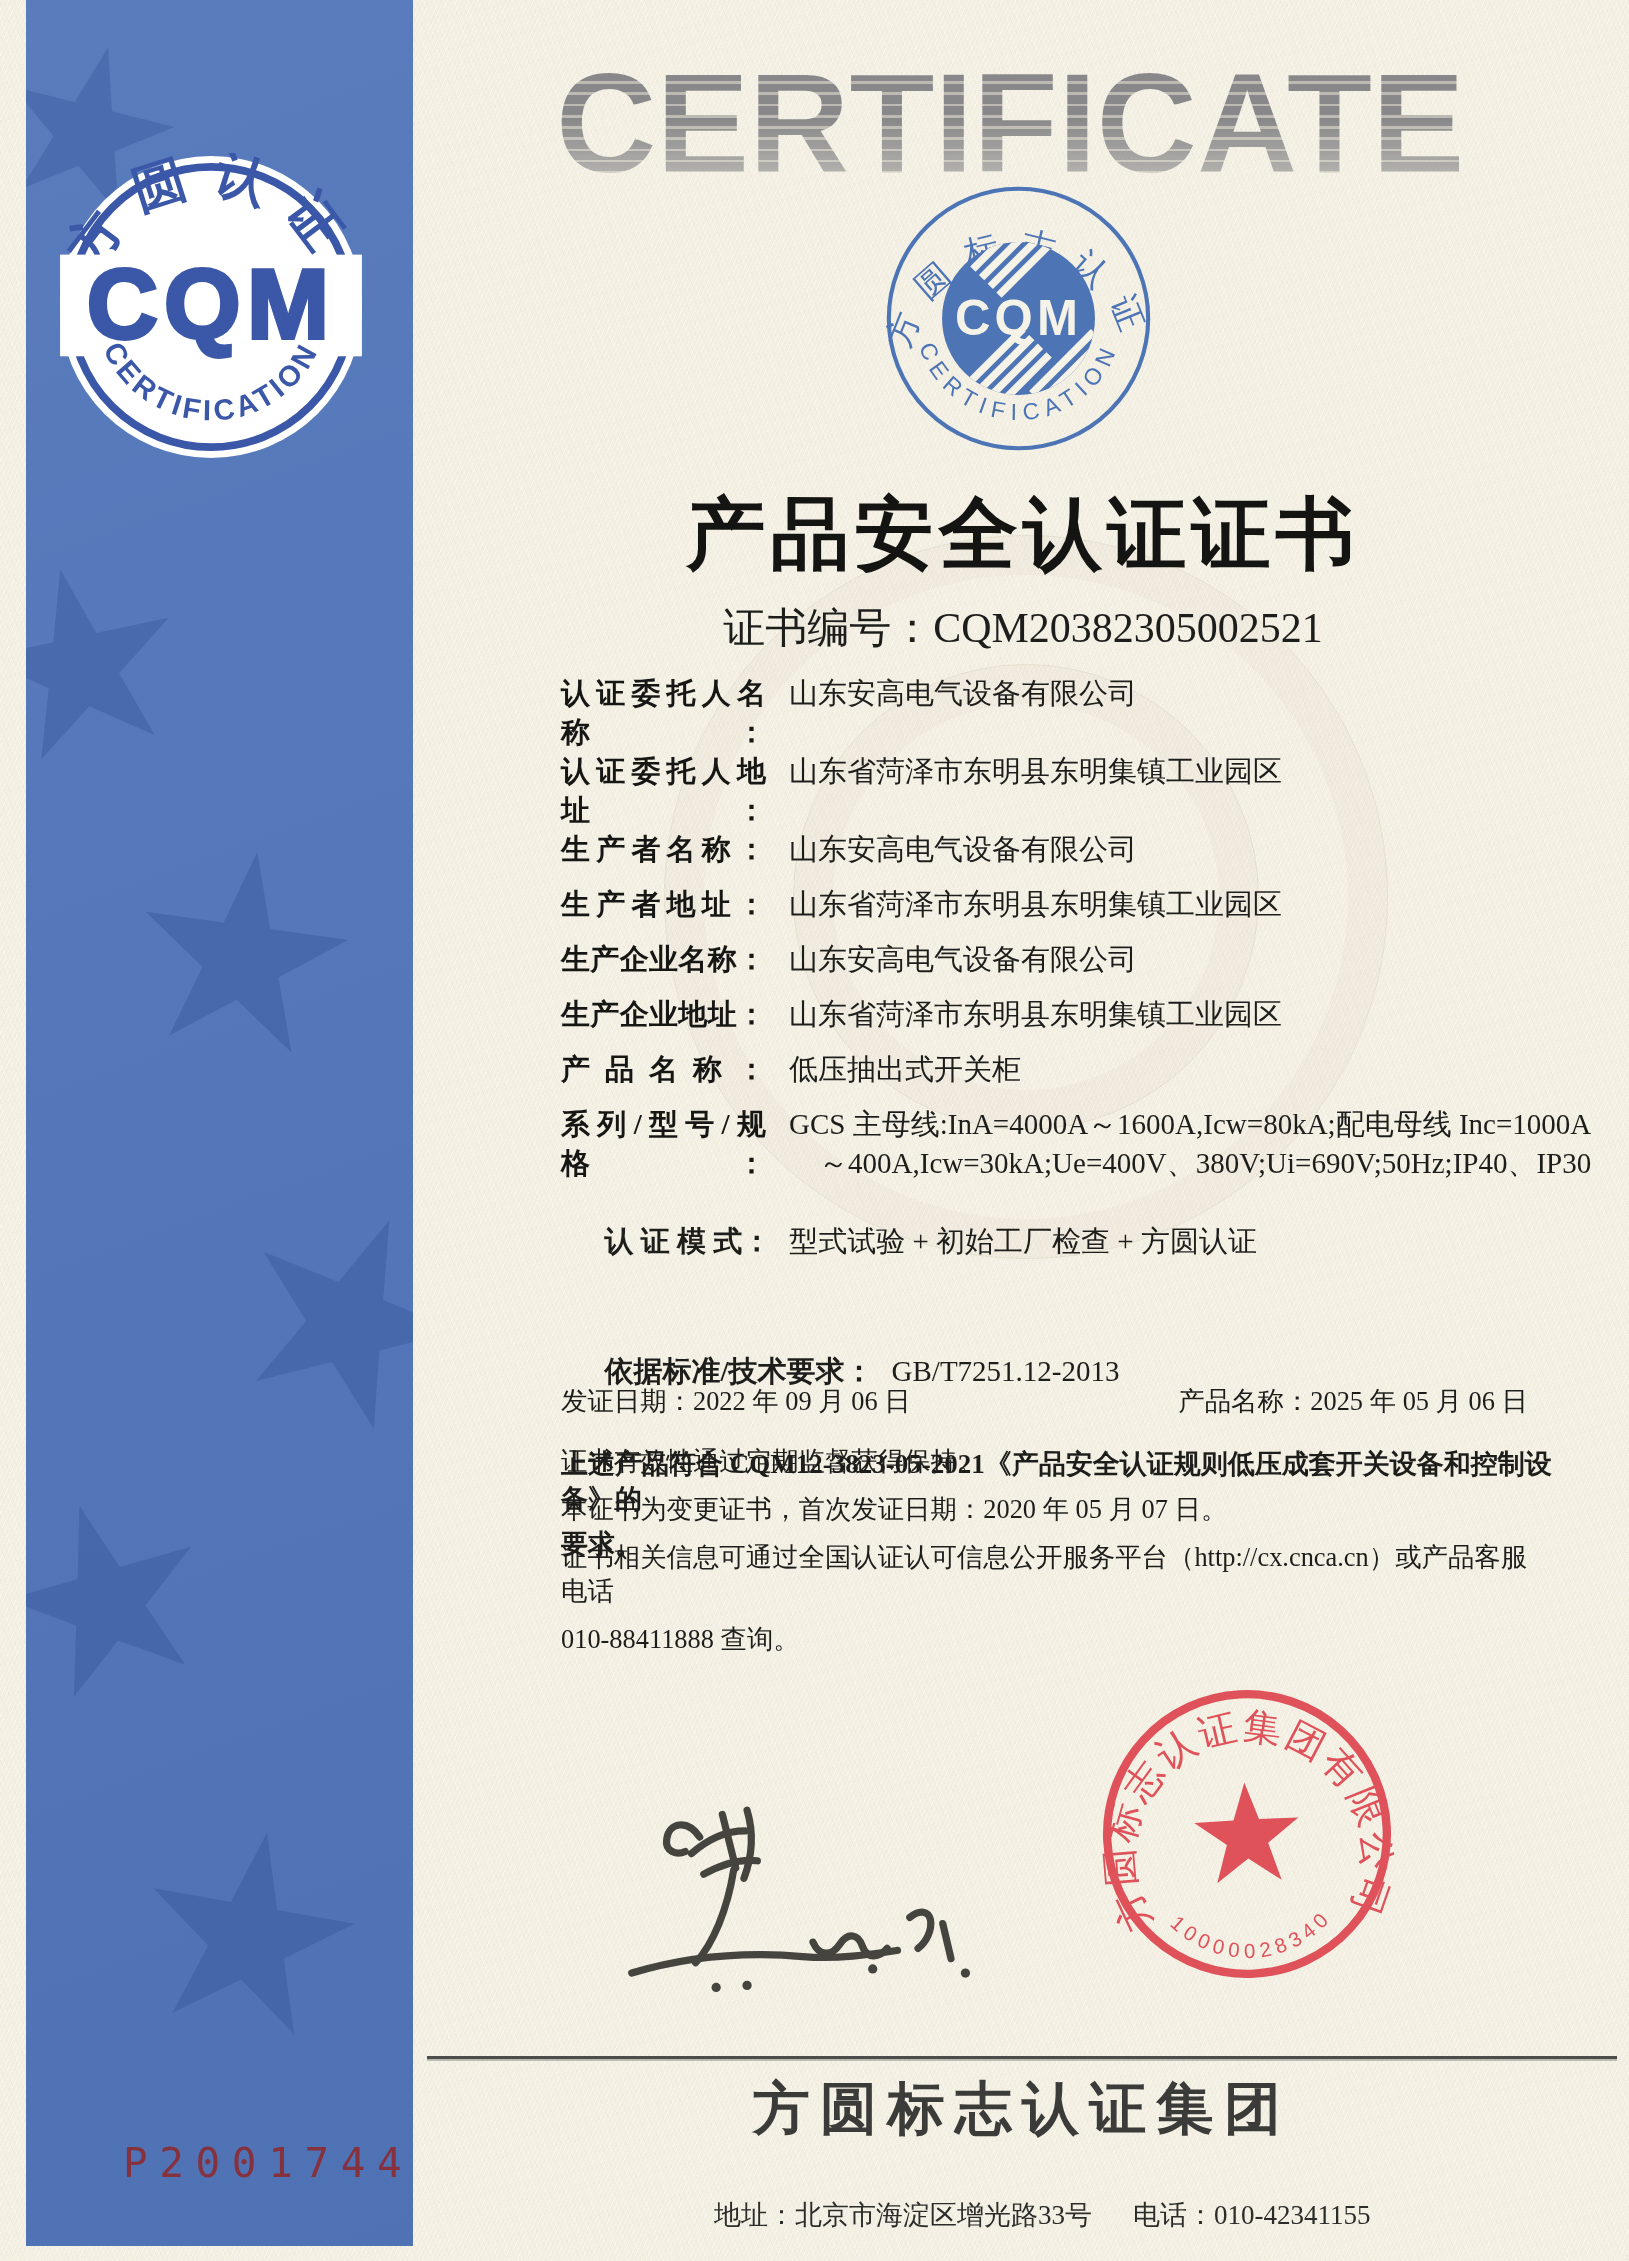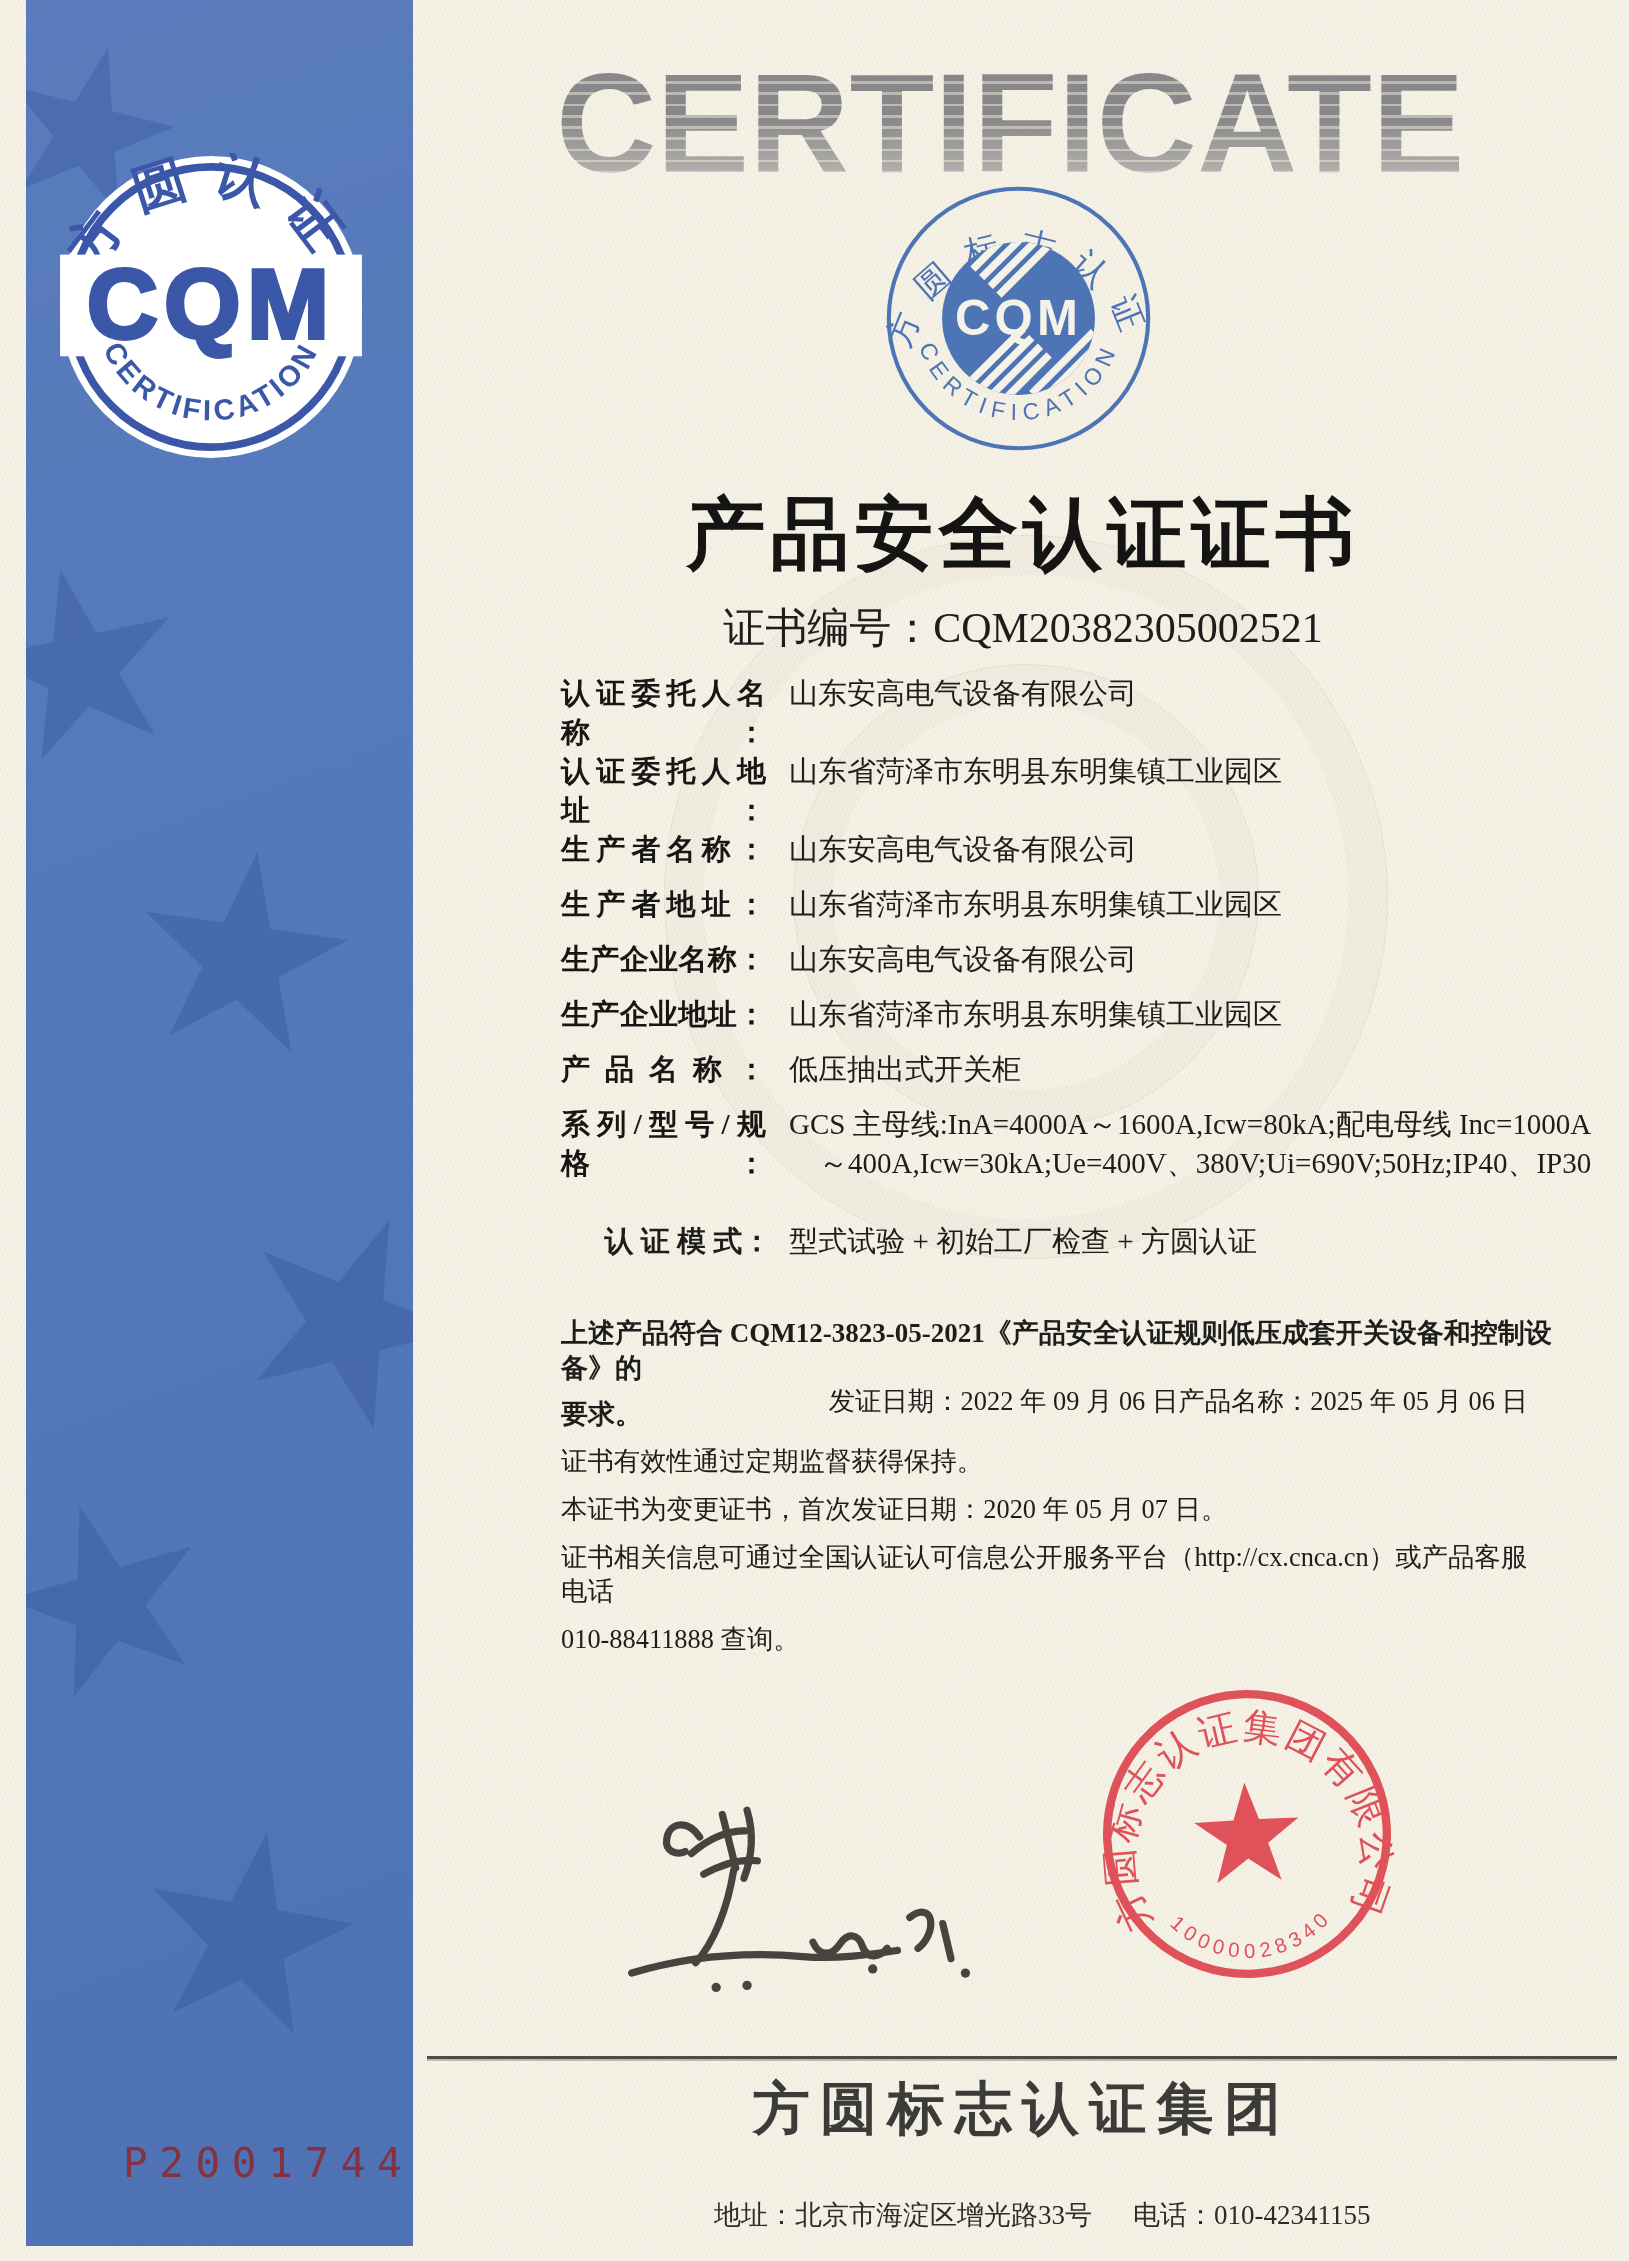--- a/index.html
+++ b/index.html
@@ -64,21 +64,21 @@
   .frow .val{font-size:29px; line-height:39px; margin-left:23px; color:#1d1d1b; white-space:pre-wrap;text-align:right;}
   .frow .val2{display:block;}
   
   .mode-block{position:absolute; left:561px; top:1186px; width:1038px;}
   .mline{font-size:29px; line-height:37px; margin-bottom:19.3px; white-space:pre-wrap;}
   .mline .lbl{font-weight:700;}
   .mline .val{margin-left:18px;}
   .conformity{font-size:27px; font-weight:700; line-height:35px; margin-bottom:10.3px;}
   
   .dates-block{position:absolute; left:561px; top:1384px; width:967px; font-size:26.4px; line-height:34px;}
-  .daterow{display:flex; justify-content:flex-end;}
+  .daterow{display:flex; justify-content:space-between;}
   .note{margin-top:14px; white-space:pre-wrap;}
   .note.first{margin-top:26px;}
   
   .signature{position:absolute; left:600px; top:1800px; width:393px; height:206px;}
   
   .stamp{position:absolute; left:1095px; top:1682px; width:304px; height:304px;
     opacity:0.92; transform:rotate(-3deg);}
   
   .footer{position:absolute; left:427px; top:2056px; width:1190px; text-align:center;}
   .footer-rule{height:3.2px; background:#4c4c4a; box-shadow:0 1.9px 0 rgba(76,76,74,0.35);}
@@ -188,20 +188,23 @@
     <div class="frow">
       <span class="lbl">系列/型号/规格：</span>
       <span class="val"><span>GCS 主母线:InA=4000A～1600A,Icw=80kA;配电母线 Inc=1000A</span><span class="val2">～400A,Icw=30kA;Ue=400V、380V;Ui=690V;50Hz;IP40、IP30</span></span>
     </div>
   </div>
 
   <div class="mode-block">
     <div class="mline">
       <span class="lbl">认 证 模 式：</span><span class="val">型式试验 + 初始工厂检查 + 方圆认证</span>
     </div>
+    <div class="mline">
+      <span class="lbl">依据标准/技术要求：</span><span class="val">GB/T7251.12-2013</span>
+    </div>
     <div class="conformity">上述产品符合 CQM12-3823-05-2021《产品安全认证规则低压成套开关设备和控制设备》的</div>
     <div class="conformity">要求。</div>
   </div>
 
   <div class="dates-block">
     <div class="daterow">
       <span><span>发证日期：</span><span>2022 年 09 月 06 日</span></span>
       <span><span>产品名称：</span><span>2025 年 05 月 06 日</span></span>
     </div>
     <div class="note first">证书有效性通过定期监督获得保持。</div>

